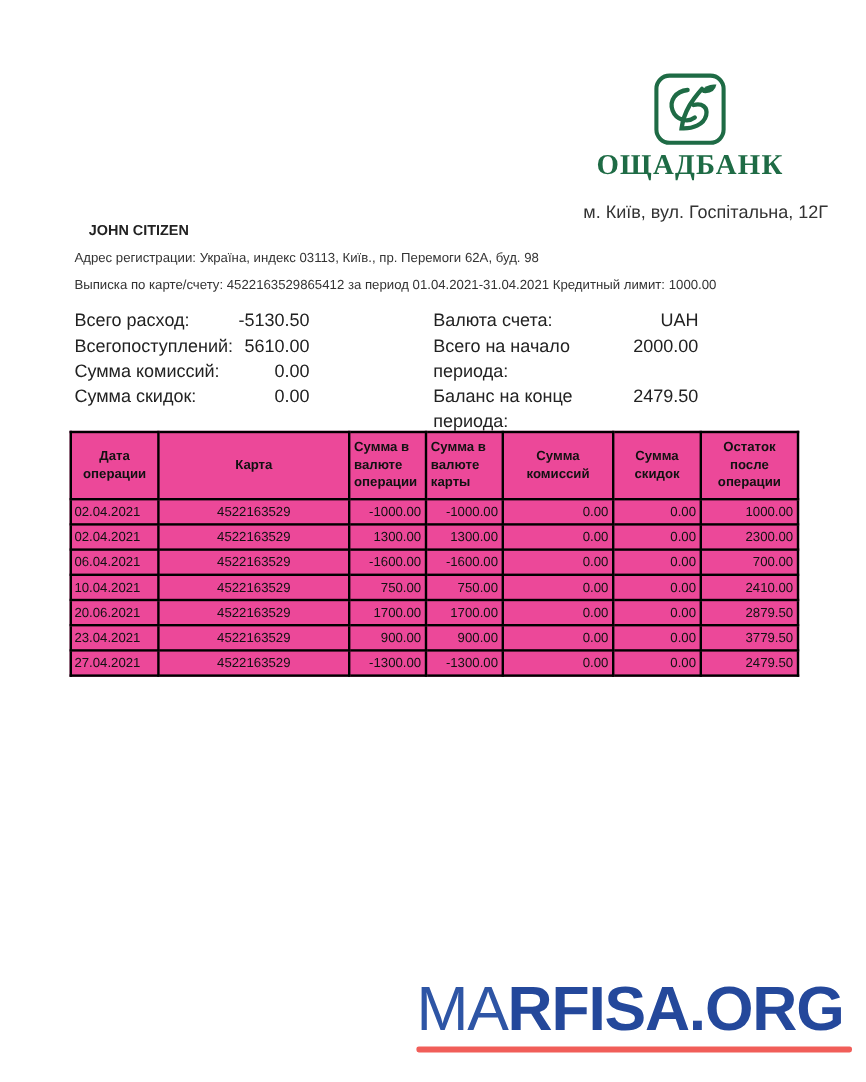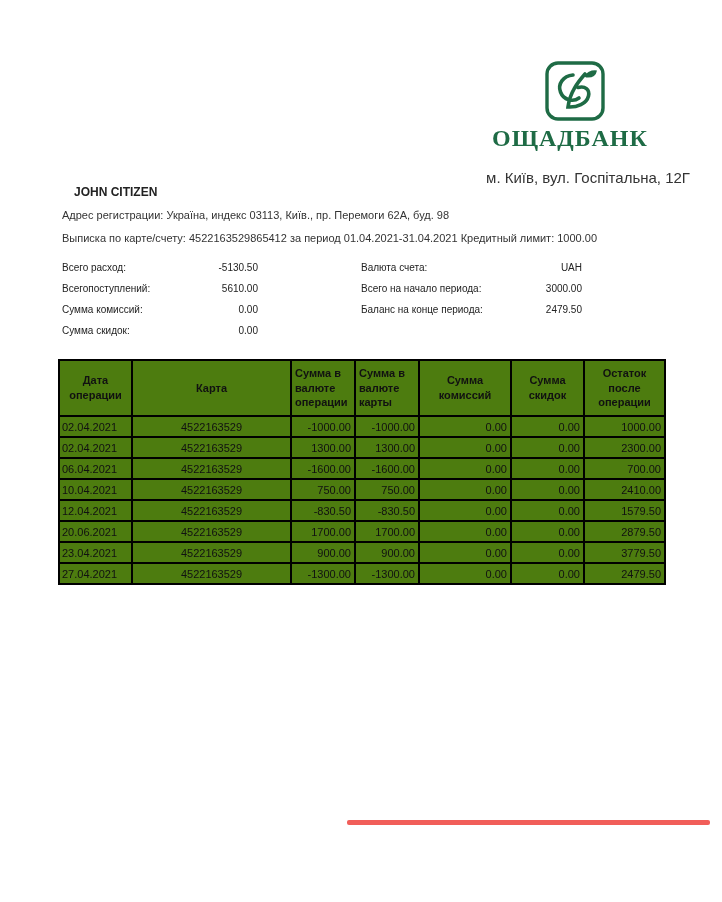--- a/index.html
+++ b/index.html
@@ -1,41 +1,41 @@
 <!DOCTYPE html>
 <html><head>
 <meta charset="utf-8">
 <style>
   html,body{margin:0;padding:0;}
   body{
     width:722px;height:902px;position:relative;background:#ffffff;
     font-family:"Liberation Sans", sans-serif;color:#222;overflow:hidden;
   }
   
-  .logo-block{position:absolute;top:60px;left:492px;width:166px;text-align:left;}
+  .logo-block{position:absolute;top:60px;left:492px;width:166px;text-align:center;}
   .logo-emblem{display:block;margin:0 auto 3px auto;}
   .bank-name{
     font-family:"Liberation Serif", serif;font-weight:bold;font-size:24px;
     letter-spacing:1px;color:#1e6b45;white-space:nowrap;
   }
   .bank-address{
     position:absolute;top:169px;right:32px;font-size:15px;color:#333;
   }
   
   .customer-block{position:absolute;top:185px;left:62px;width:560px;}
   .customer-name{font-size:12px;font-weight:bold;color:#222;margin:0 0 10px 12px;}
   .customer-line{font-size:11px;color:#333;margin:0 0 11px 0;}
   
   .summary-left{position:absolute;top:257px;left:62px;width:196px;}
   .summary-right{position:absolute;top:257px;left:361px;width:221px;}
-  .sum-row{display:flex;justify-content:space-between;font-size:10px;line-height:21px;color:#222;}
+  .sum-row{display:flex;justify-content:space-between;font-size:15px;line-height:21px;color:#222;}
   .sum-row .val{text-align:right;}
   
   .tx-wrap{position:absolute;top:359px;left:58px;}
-  table.tx{border-collapse:collapse;table-layout:fixed;width:606px;background:#4d7c0f;}
+  table.tx{border-collapse:collapse;table-layout:fixed;width:606px;background:#ec4899;}
   table.tx th, table.tx td{border:2px solid #000;overflow:hidden;}
   table.tx th{
     font-size:11px;font-weight:bold;color:#111;text-align:center;
     vertical-align:middle;padding:2px 3px;line-height:1.35;height:50px;
   }
   table.tx th.al{text-align:left;border-radius:16px;}
   table.tx td{font-size:11px;color:#111;height:17px;padding:1px 3px;vertical-align:middle;}
   table.tx td.c1{text-align:left;padding-left:2px;}
   table.tx td.c2{text-align:center;}
   table.tx td.num{text-align:right;padding-right:3px;}
@@ -87,21 +87,21 @@
       <span class="val">0.00</span>
     </div>
   </div>
 <div class="summary-right" id="summary-right">
     <div class="sum-row">
       <span>Валюта счета:</span>
       <span class="val">UAH</span>
     </div>
     <div class="sum-row">
       <span>Всего на начало периода:</span>
-      <span class="val">3000.00</span>
+      <span class="val">2000.00</span>
     </div>
     <div class="sum-row">
       <span>Баланс на конце периода:</span>
       <span class="val">2479.50</span>
     </div>
   </div>
 
 <div class="tx-wrap">
   <table class="tx">
     <colgroup>
@@ -155,29 +155,20 @@
         <tr>
           <td class="c1">10.04.2021</td>
           <td class="c2">4522163529</td>
           <td class="num">750.00</td>
           <td class="num">750.00</td>
           <td class="num">0.00</td>
           <td class="num">0.00</td>
           <td class="num">2410.00</td>
         </tr>
         <tr>
-          <td class="c1">12.04.2021</td>
-          <td class="c2">4522163529</td>
-          <td class="num">-830.50</td>
-          <td class="num">-830.50</td>
-          <td class="num">0.00</td>
-          <td class="num">0.00</td>
-          <td class="num">1579.50</td>
-        </tr>
-        <tr>
           <td class="c1">20.06.2021</td>
           <td class="c2">4522163529</td>
           <td class="num">1700.00</td>
           <td class="num">1700.00</td>
           <td class="num">0.00</td>
           <td class="num">0.00</td>
           <td class="num">2879.50</td>
         </tr>
         <tr>
           <td class="c1">23.04.2021</td>
@@ -195,14 +186,15 @@
           <td class="num">-1300.00</td>
           <td class="num">0.00</td>
           <td class="num">0.00</td>
           <td class="num">2479.50</td>
         </tr>
       </tbody>
   </table>
 </div>
 
 <div class="watermark">
+  <div class="wm-text"><span class="light">MA</span><span>RFISA.ORG</span></div>
   <div class="wm-underline" style="background: rgb(241, 94, 89);"></div>
 </div>
 
 </body></html>

